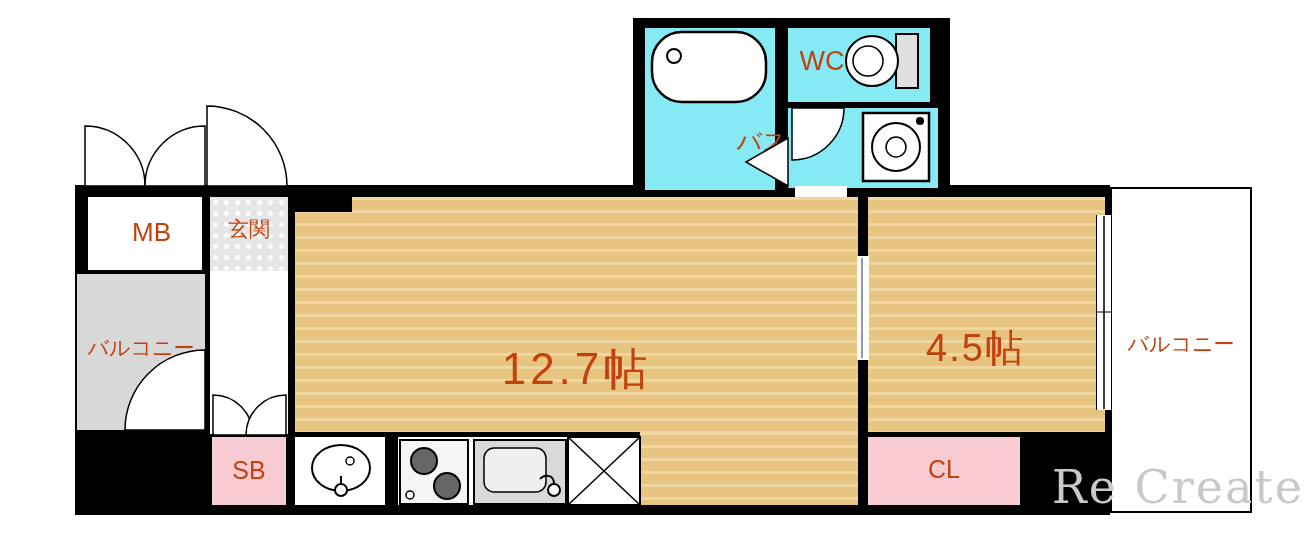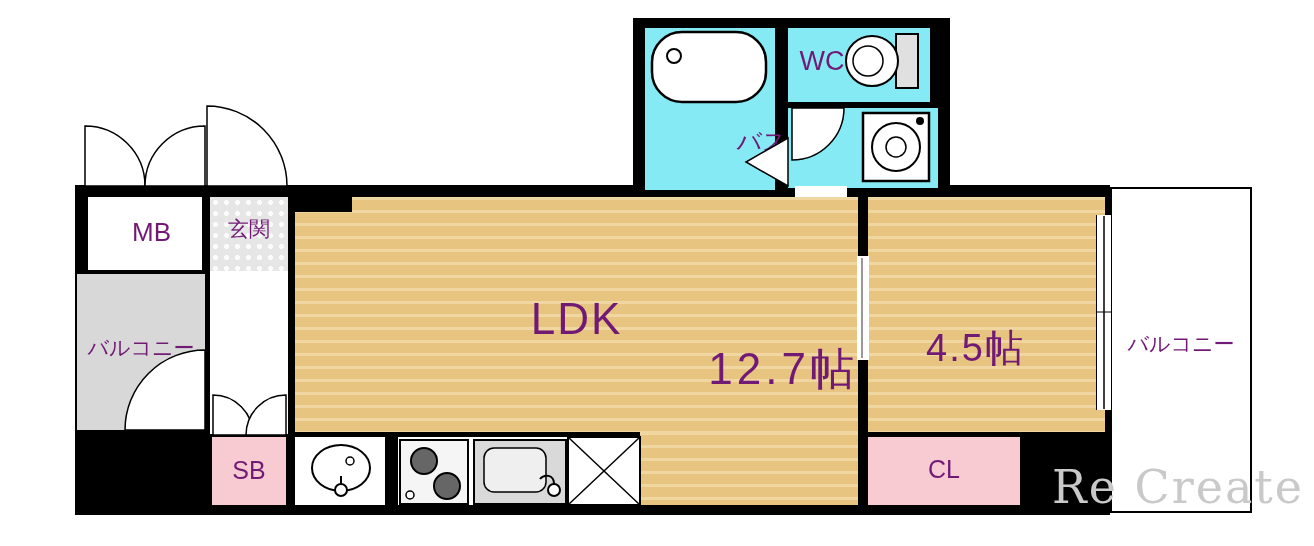--- a/index.html
+++ b/index.html
@@ -8,21 +8,21 @@
   .abs{position:absolute;}
   .black{background:#000;}
   .tan{background:repeating-linear-gradient(180deg,#F0D7A2 0 3px,#E7C480 3px 13px);}
   .cyan{background:#85EAF3;}
   .pink{background:#F8CBD3;}
   .whitebg{background:#fff;}
   .graybg{background:#D8D8D8;}
   .tile{background-color:#E6E6E6;
         background-image:radial-gradient(#fbfbfb 2.5px, transparent 2.6px);
         background-size:11px 11px;}
-  .lbl{position:absolute;text-align:center;color:#701a75;line-height:1.05;z-index:8;white-space:nowrap;}
+  .lbl{position:absolute;text-align:center;color:#c2410c;line-height:1.05;z-index:8;white-space:nowrap;}
   .gap{position:absolute;background:#fff;z-index:5;}
   svg.overlay{position:absolute;left:0;top:0;z-index:10;pointer-events:none;}
   .arc{fill:#ffffff;stroke:#000;stroke-width:1.5;}
   .watermark{position:absolute;left:1016px;top:460px;z-index:12;
              font-family:"DejaVu Serif","Liberation Serif",serif;
              font-size:46px;letter-spacing:2px;color:#C9C9C9;margin-left:36px;}
 </style>
 </head>
 <body>
 
@@ -53,22 +53,21 @@
   <div class="abs cyan" style="left:788px;top:28px;width:142px;height:74px;z-index:2;"></div>
   <div class="abs cyan" style="left:788px;top:108px;width:150px;height:80px;z-index:2;"></div>
 
   <div class="gap" style="left:857px;top:256px;width:12px;height:104px;"></div>
   <div class="gap" style="left:795px;top:186px;width:52px;height:11px;"></div>
   <div class="gap" style="left:1096px;top:215px;width:16px;height:195px;border-left:1.5px solid #000;border-right:1.5px solid #000;box-sizing:border-box;"></div>
 
   <div class="lbl" style="left:88px;top:219px;width:127px;font-size:26px;">MB</div>
   <div class="lbl" style="left:210px;top:218px;width:78px;font-size:21px;">玄関</div>
   <div class="lbl" style="left:77px;top:337px;width:128px;font-size:21px;">バルコニー</div>
-  <div class="lbl" style="left:295px;top:296px;width:563px;font-size:44px;letter-spacing:2px;">LDK</div>
-  <div class="lbl" style="left:295px;top:346px;width:563px;font-size:44px;letter-spacing:4px;text-align:right;">12.7帖</div>
+  <div class="lbl" style="left:295px;top:346px;width:563px;font-size:44px;letter-spacing:4px;">12.7帖</div>
   <div class="lbl" style="left:857px;top:317px;width:237px;font-size:38px;letter-spacing:2px;margin-top:12px;">4.5帖</div>
   <div class="lbl" style="left:645px;top:128px;width:154px;font-size:25px;padding-left:40px;">バス</div>
   <div class="lbl" style="left:790px;top:47px;width:64px;font-size:27px;">WC</div>
   <div class="lbl" style="left:212px;top:457px;width:74px;font-size:25px;">SB</div>
   <div class="lbl" style="left:868px;top:456px;width:152px;font-size:25px;">CL</div>
   <div class="lbl" style="left:1110px;top:333px;width:142px;font-size:21px;">バルコニー</div>
 
   <svg class="overlay" width="1314" height="546" viewBox="0 0 1314 546">
 
     <g>

